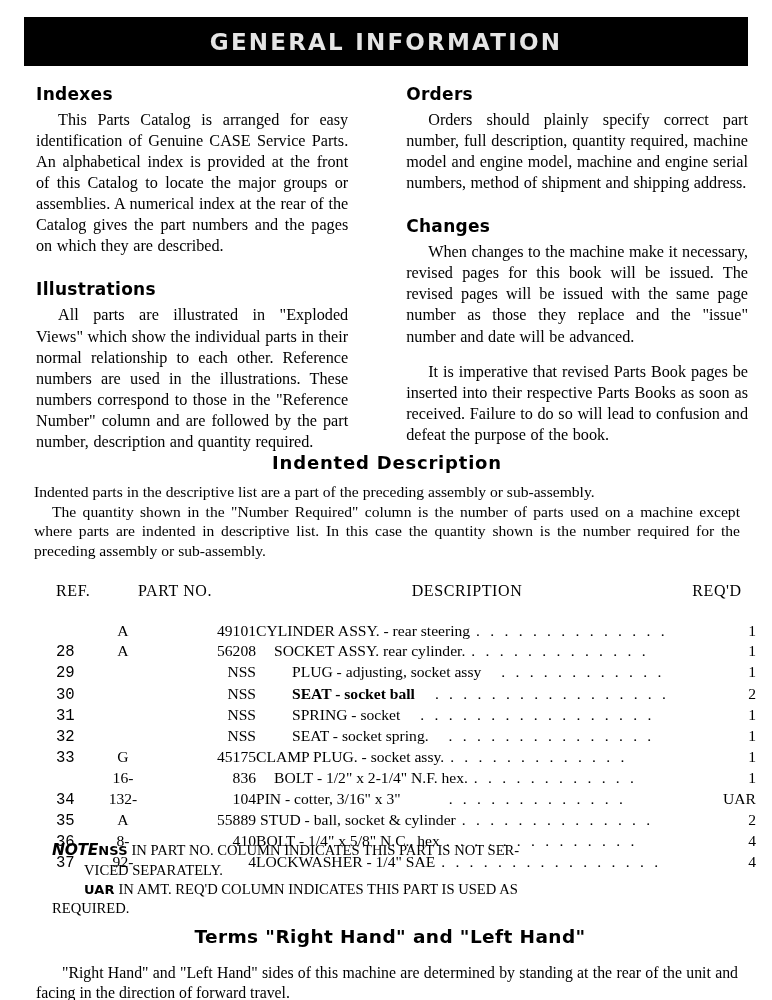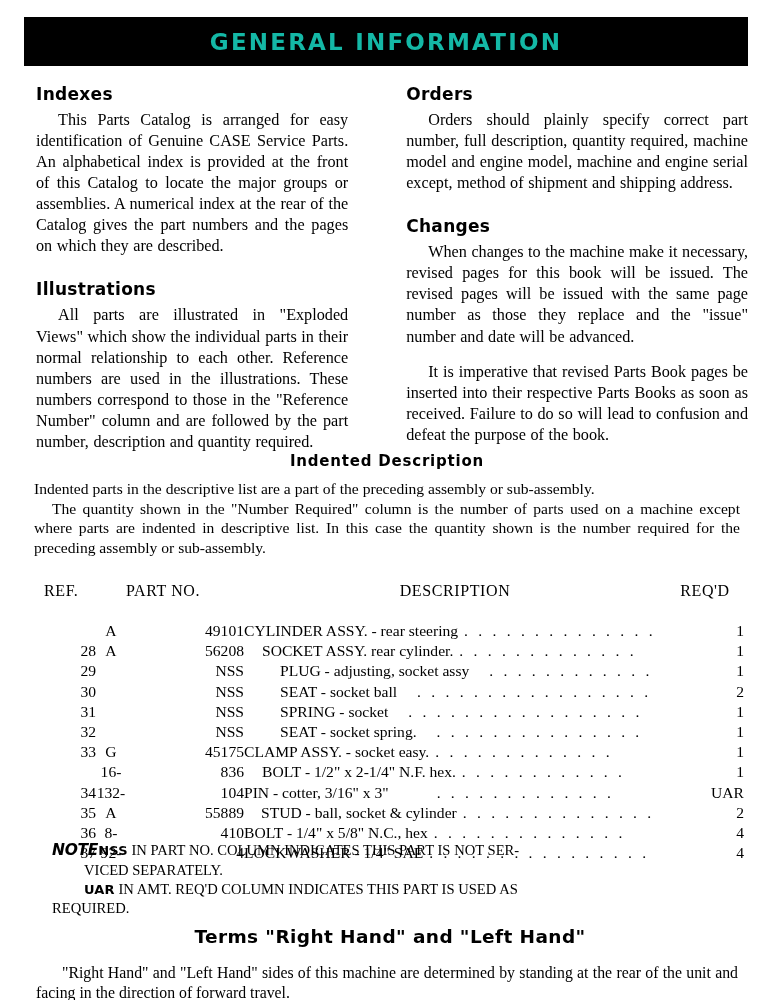--- a/index.html
+++ b/index.html
@@ -26,21 +26,21 @@
     background: #000000;
     display: flex;
     align-items: center;
     justify-content: center;
   }
   .banner-title {
     font-family: "DejaVu Sans", sans-serif;
     font-weight: bold;
     font-size: 23px;
     letter-spacing: 2.2px;
-    color: #14b8a6;
+    color: #e5e5e5;
   }
 
   
   .cols {
     position: absolute;
     left: 0;
     top: 84px;
     width: 772px;
     display: flex;
     gap: 8px;
@@ -83,38 +83,38 @@
     position: absolute;
     left: 0;
     top: 452px;
     width: 772px;
     padding: 0 28px 0 30px;
     box-sizing: border-box;
   }
   h2.center-sec {
     font-family: "DejaVu Sans", sans-serif;
     font-weight: bold;
-    font-size: 15px;
+    font-size: 18px;
     letter-spacing: 0.8px;
     text-align: center;
     margin: 0 0 9px 0;
   }
   p.wide {
     margin: 0;
     font-size: 15.6px;
     line-height: 1.26;
     text-align: justify;
     text-indent: 0;
     padding: 0 4px;
   }
 
   
   .table-wrap {
     position: absolute;
-    left: 0;
+    left: 12px;
     top: 582px;
     width: 616px;
   }
   table.parts {
     border-collapse: collapse;
     width: 700px;
     margin-left: 44px;
     font-size: 15.6px;
   }
   table.parts th {
@@ -127,21 +127,21 @@
   table.parts td {
     padding: 0 0 2.2px 0;
     vertical-align: baseline;
     white-space: nowrap;
   }
   th.h-ref   { width: 52px;  text-align: left;   padding-left: 42px; }
   th.h-part  { width: 118px; text-align: left;   padding-left: 18px; }
   th.h-desc  { text-align: center; }
   th.h-req   { width: 78px;  text-align: center; }
 
-  td.c-ref    { width: 52px;  text-align: right; padding-right: 4px; }
+  td.c-ref    { width: 52px;  padding-right: 4px; font-family: Liberation Mono, monospace; }
   td.c-letter { width: 30px;  text-align: center; }
   td.c-num    { width: 62px;  text-align: right; padding-right: 8px; }
   td.c-desc   { padding-left: 22px; }
   td.c-req    { width: 60px;  text-align: right; padding-right: 14px; }
 
   .leader {
     display: inline-block;
     letter-spacing: 3.2px;
     padding-left: 6px;
   }
@@ -215,21 +215,21 @@
   <div class="col-left">
     <h2 class="sec">Indexes</h2>
     <p class="body">This Parts Catalog is arranged for easy identification of Genuine CASE Service Parts. An alphabetical index is provided at the front of this Catalog to locate the major groups or assemblies. A numerical index at the rear of the Catalog gives the part numbers and the pages on which they are described.</p>
 
     <h2 class="sec spaced">Illustrations</h2>
     <p class="body">All parts are illustrated in "Exploded Views" which show the individual parts in their normal relationship to each other. Reference numbers are used in the illustrations. These numbers correspond to those in the "Reference Number" column and are followed by the part number, description and quantity required.</p>
   </div>
 
   <div class="col-right">
     <h2 class="sec">Orders</h2>
-    <p class="body">Orders should plainly specify correct part number, full description, quantity required, machine model and engine model, machine and engine serial except, method of shipment and shipping address.</p>
+    <p class="body">Orders should plainly specify correct part number, full description, quantity required, machine model and engine model, machine and engine serial numbers, method of shipment and shipping address.</p>
 
     <h2 class="sec spaced">Changes</h2>
     <p class="body">When changes to the machine make it necessary, revised pages for this book will be issued. The revised pages will be issued with the same page number as those they replace and the "issue" number and date will be advanced.</p>
     <p class="body">It is imperative that revised Parts Book pages be inserted into their respective Parts Books as soon as received. Failure to do so will lead to confusion and defeat the purpose of the book.</p>
   </div>
 
 </div>
 
 <div class="indented-block">
   <h2 class="center-sec">Indented Description</h2>
@@ -266,63 +266,63 @@
           <td class="c-ref">29</td>
           <td class="c-letter"></td>
           <td class="c-num">NSS</td>
           <td class="c-desc"><span style="padding-left: 36px; margin-top: 48px;">PLUG - adjusting, socket assy</span><span class="leader gap3">. . . . . . . . . . . .</span></td>
           <td class="c-req">1</td>
         </tr>
         <tr>
           <td class="c-ref">30</td>
           <td class="c-letter"></td>
           <td class="c-num">NSS</td>
-          <td class="c-desc"><span style="padding-left: 36px;">SEAT - socket ball</span><span class="leader gap3">. . . . . . . . . . . . . . . . .</span></td>
+          <td class="c-desc"><span style="padding-left: 36px; font-weight: bold;">SEAT - socket ball</span><span class="leader gap3">. . . . . . . . . . . . . . . . .</span></td>
           <td class="c-req">2</td>
         </tr>
         <tr>
           <td class="c-ref">31</td>
           <td class="c-letter"></td>
           <td class="c-num">NSS</td>
           <td class="c-desc"><span style="padding-left: 36px;">SPRING - socket</span><span class="leader gap3">. . . . . . . . . . . . . . . . .</span></td>
           <td class="c-req">1</td>
         </tr>
         <tr>
           <td class="c-ref">32</td>
           <td class="c-letter"></td>
           <td class="c-num">NSS</td>
           <td class="c-desc"><span style="padding-left: 36px;">SEAT - socket spring.</span><span class="leader gap3">. . . . . . . . . . . . . . .</span></td>
           <td class="c-req">1</td>
         </tr>
         <tr>
           <td class="c-ref">33</td>
           <td class="c-letter">G</td>
           <td class="c-num">45175</td>
-          <td class="c-desc"><span style="padding-left: 0px;">CLAMP ASSY. - socket easy.</span><span class="leader">. . . . . . . . . . . . .</span></td>
+          <td class="c-desc"><span style="padding-left: 0px;">CLAMP PLUG. - socket assy.</span><span class="leader">. . . . . . . . . . . . .</span></td>
           <td class="c-req">1</td>
         </tr>
         <tr>
           <td class="c-ref"></td>
           <td class="c-letter">16-</td>
           <td class="c-num">836</td>
           <td class="c-desc"><span style="padding-left: 18px;">BOLT - 1/2" x 2-1/4" N.F. hex.</span><span class="leader">. . . . . . . . . . . .</span></td>
           <td class="c-req">1</td>
         </tr>
         <tr>
           <td class="c-ref">34</td>
           <td class="c-letter">132-</td>
           <td class="c-num">104</td>
           <td class="c-desc"><span style="padding-left: 0px;">PIN - cotter, 3/16" x 3"</span><span class="leader gap">. . . . . . . . . . . . .</span></td>
           <td class="c-req">UAR</td>
         </tr>
         <tr>
           <td class="c-ref">35</td>
           <td class="c-letter">A</td>
           <td class="c-num">55889</td>
-          <td class="c-desc"><span style="padding-left: 17px;">STUD - ball, socket &amp; cylinder</span><span class="leader">. . . . . . . . . . . . . .</span></td>
+          <td class="c-desc"><span style="padding-left: 4px;">STUD - ball, socket &amp; cylinder</span><span class="leader">. . . . . . . . . . . . . .</span></td>
           <td class="c-req">2</td>
         </tr>
         <tr>
           <td class="c-ref">36</td>
           <td class="c-letter">8-</td>
           <td class="c-num">410</td>
           <td class="c-desc"><span style="padding-left: 0px;">BOLT - 1/4" x 5/8" N.C., hex</span><span class="leader">. . . . . . . . . . . . . .</span></td>
           <td class="c-req">4</td>
         </tr>
         <tr>

